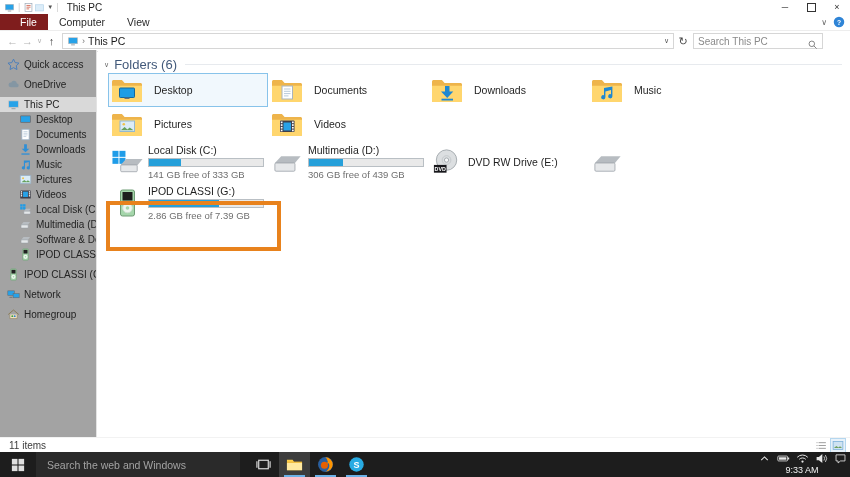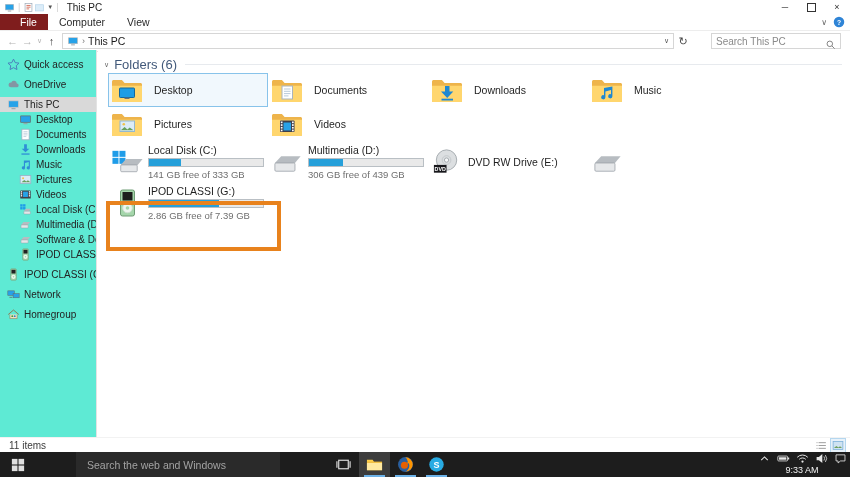--- a/index.html
+++ b/index.html
@@ -26,27 +26,27 @@
   .rchev{font-size:8px;color:#666;}
   .addressbar{height:20px;display:flex;align-items:center;border-bottom:1px solid #e4e4e4;padding-left:5px;}
   .nav-ico{font-size:11px;color:#b3b3b3;width:15px;text-align:center;flex:none;}
   .nav-ico.up{color:#3b3b3b;}
   .nav-chev{font-size:7px;color:#b3b3b3;width:9px;text-align:center;flex:none;}
   .addr-box{flex:none;width:612px;height:16px;border:1px solid #d6d6d6;display:flex;align-items:center;padding:0 4px;margin-left:3px;box-sizing:border-box;}
   .crumb{font-size:10.5px;color:#1a1a1a;margin-left:3px;}
   .crumb-sep{font-size:9px;color:#777;margin-left:3px;}
   .addr-chev{margin-left:auto;font-size:7px;color:#555;}
   .refresh{font-size:11px;color:#444;width:18px;text-align:center;flex:none;}
-  .search-box{width:130px;height:16px;border:1px solid #d6d6d6;margin-left:19px;display:flex;align-items:center;padding:0 4px;box-sizing:border-box;}
+  .search-box{width:130px;height:16px;border:1px solid #d6d6d6;margin-left:1px;display:flex;align-items:center;padding:0 4px;box-sizing:border-box;}
   .search-box .ph{font-size:10px;color:#8a8a8a;flex:1;white-space:nowrap;overflow:hidden;}
   .mag{width:11px;height:11px;flex:none;}
   .mag svg{width:100%;height:100%;}
   
   .sidebar{position:absolute;left:0;top:50px;width:97px;bottom:15px;border-right:1px solid #e3e3e3;
-           padding-top:7px;box-sizing:border-box;overflow:hidden;background:#5eead4;}
+           padding-top:7px;box-sizing:border-box;overflow:hidden;background:#a3a3a3;}
   .side-item{height:15px;display:flex;align-items:center;padding-left:7px;white-space:nowrap;overflow:hidden;}
   .side-item.ind{padding-left:19px;}
   .side-item.gap{margin-top:5px;}
   .side-item.sel{background:#d9d9d9;}
   .side-item .ico12{width:13px;height:13px;margin-right:4px;}
   .slbl{font-size:10px;color:#232323;}
   
   .file-area{position:absolute;left:98px;top:50px;right:0;bottom:15px;overflow:hidden;background:#fff;}
   .ghdr{display:flex;align-items:center;margin:8px 8px 2px 6px;height:13px;}
   .gchev{font-size:7px;color:#6d6d6d;margin-right:5px;}
@@ -68,21 +68,21 @@
   .dfree{font-size:9.5px;color:#6e6e6e;line-height:11px;white-space:nowrap;}
   .highlight-box{position:absolute;border:4px solid #e8821d;box-sizing:border-box;pointer-events:none;z-index:9;}
   
   .statusbar{position:absolute;left:0;right:0;top:437px;height:15px;display:flex;align-items:center;
              padding-left:9px;font-size:10px;color:#3c3c3c;background:#fff;border-top:1px solid #f2f2f2;box-sizing:border-box;}
   .view-btns{position:absolute;right:5px;top:1px;display:flex;gap:3px;}
   .vbtn{width:14px;height:13px;}
   .vbtn svg{width:100%;height:100%;display:block;}
   .vbtn.on{background:#e8f2fa;outline:1px solid #b5d7ef;}
   
-  .taskbar{position:absolute;left:0;right:0;top:452px;height:25px;background:#1d1d1d;display:flex;align-items:stretch;gap:40px;}
+  .taskbar{position:absolute;left:0;right:0;top:452px;height:25px;background:#1d1d1d;display:flex;align-items:stretch;}
   .start-btn{width:36px;display:flex;align-items:center;justify-content:center;flex:none;}
   .start-btn .ico16{width:14px;height:14px;}
   .tb-search{width:204px;background:#2a2a2a;display:flex;align-items:center;padding-left:11px;flex:none;box-sizing:border-box;}
   .tb-search .ph{font-size:10.5px;color:#a3a3a3;white-space:nowrap;}
   .tb-apps{display:flex;margin-left:8px;}
   .tb-app{width:31px;display:flex;align-items:center;justify-content:center;position:relative;}
   .tb-app .ico16{width:17px;height:17px;}
   .tb-app.act{background:#3d3d3d;}
   .tb-app.run::after{content:"";position:absolute;left:5px;right:5px;bottom:0;height:2px;background:#6cb2e8;}
   .tray{margin-left:auto;display:flex;align-items:center;flex-direction:column;}

